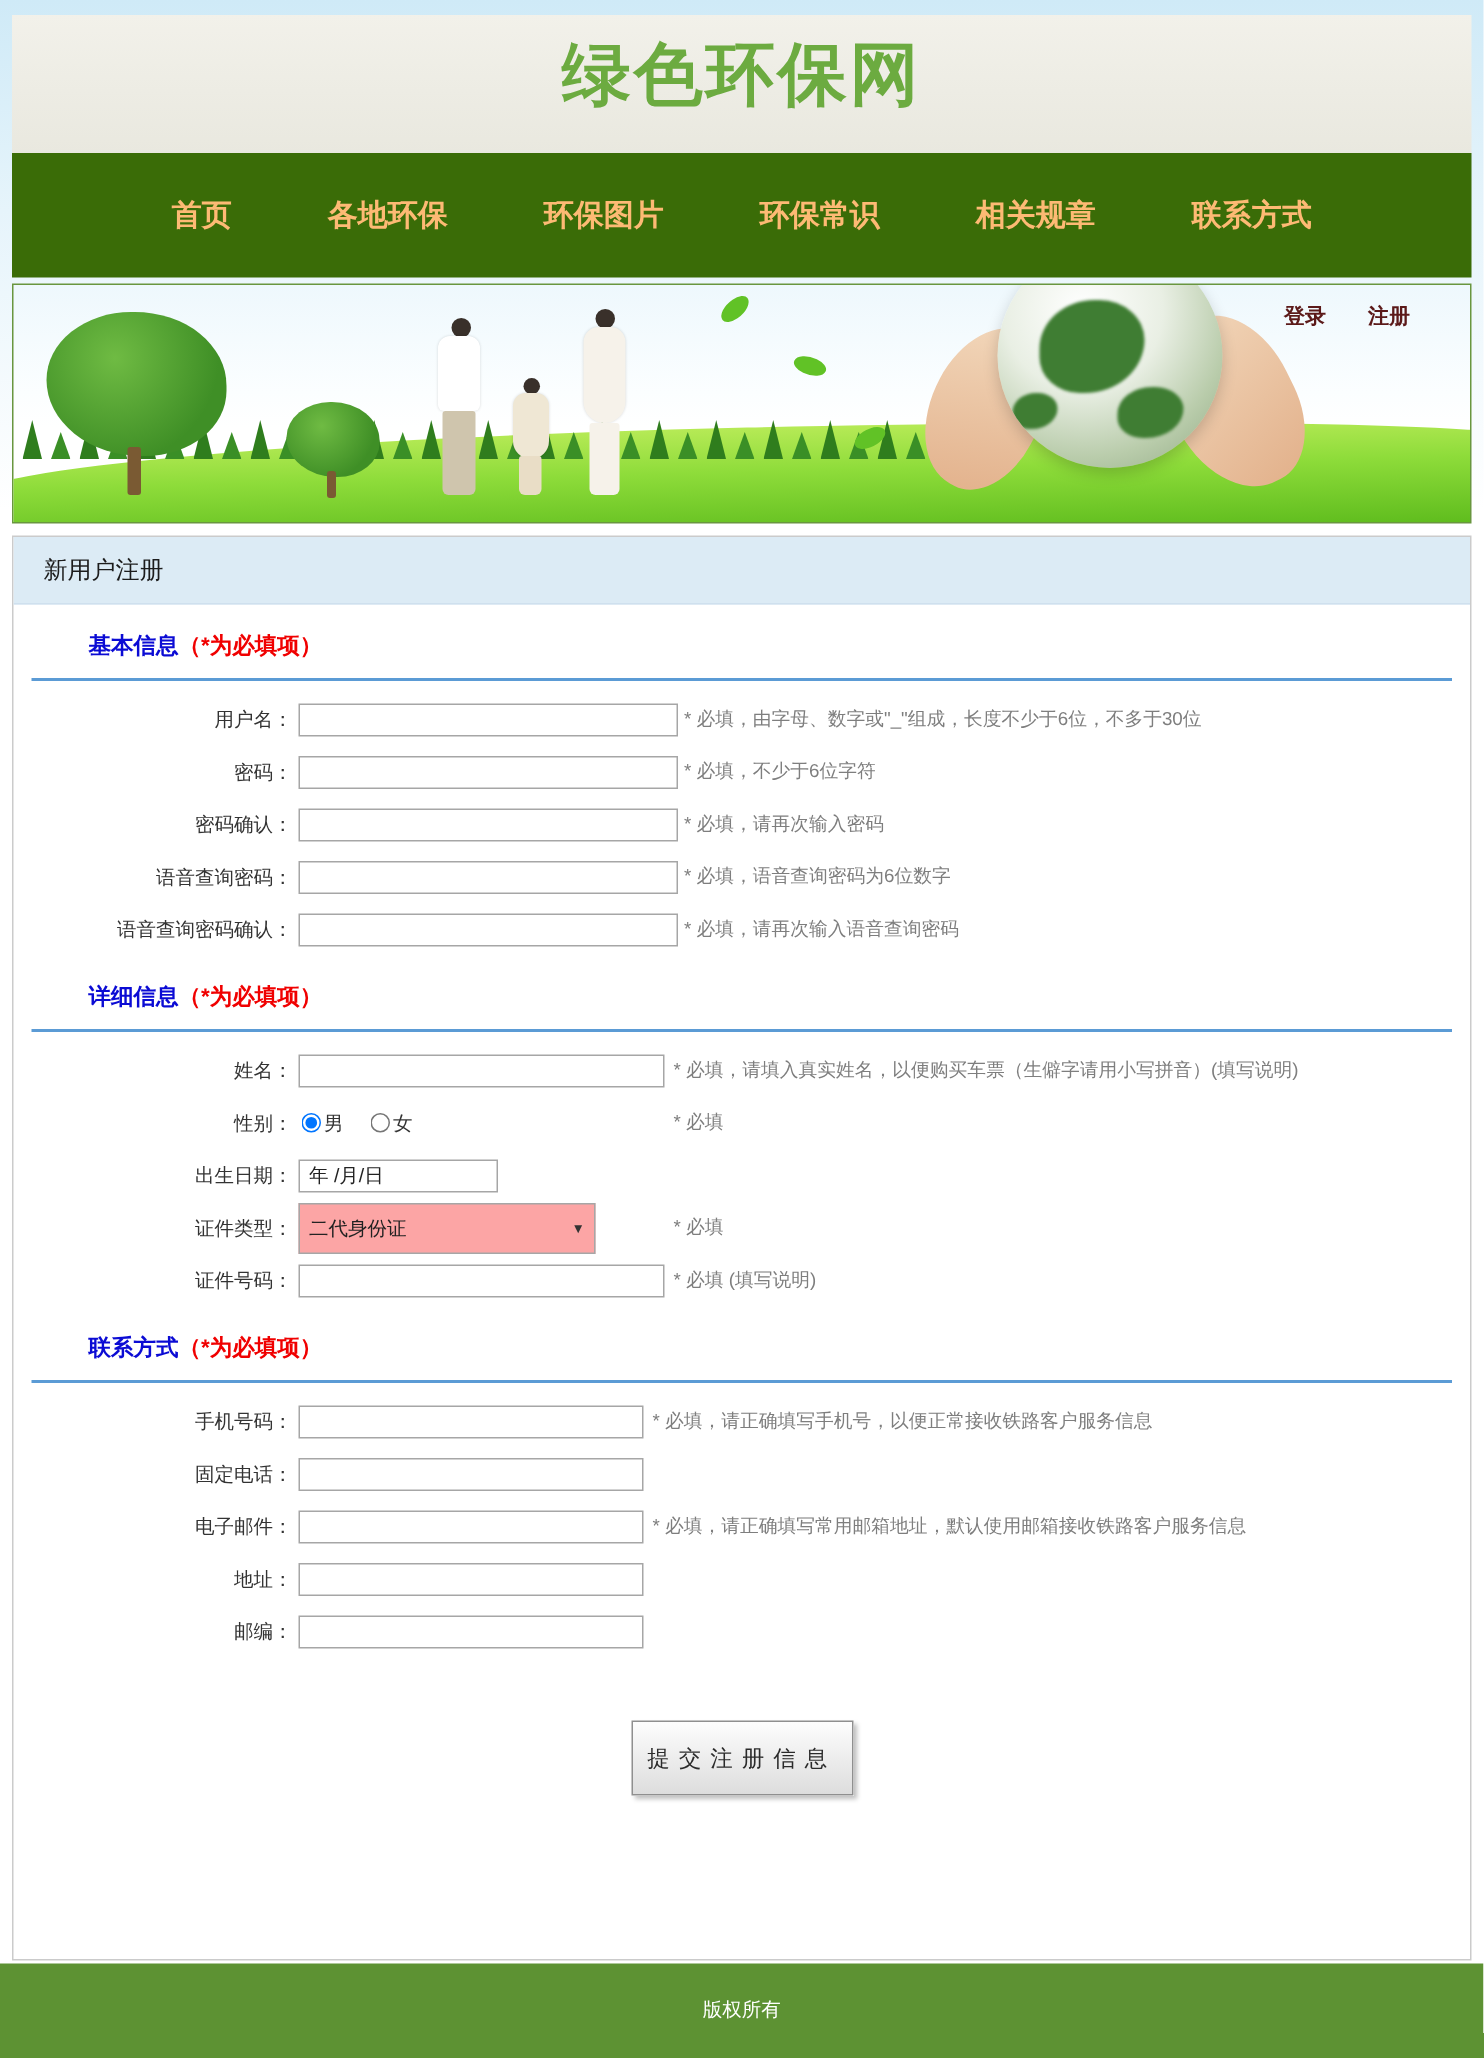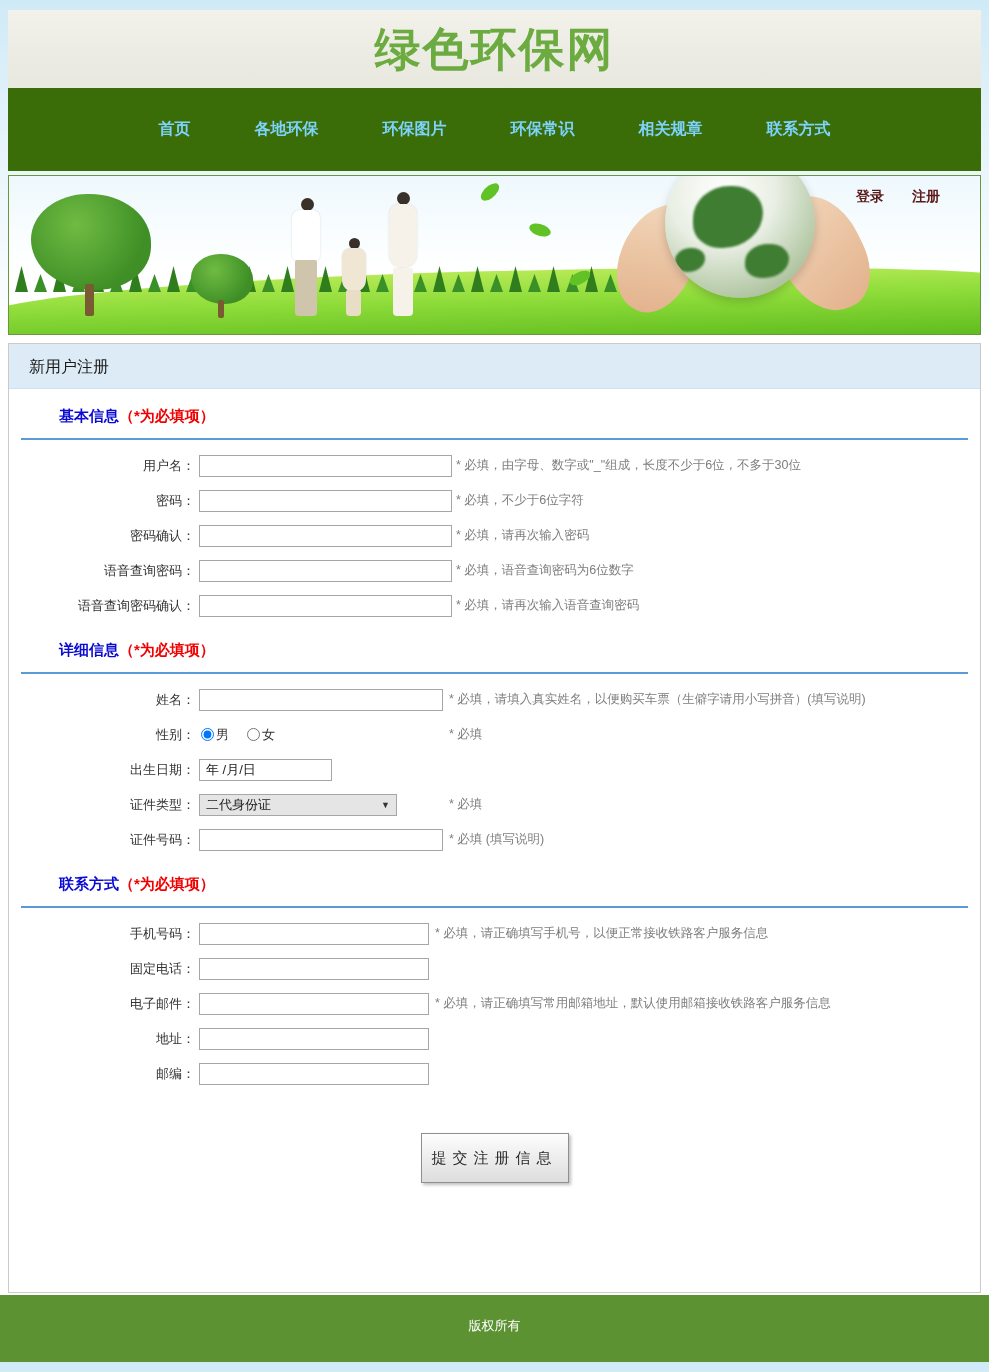--- a/index.html
+++ b/index.html
@@ -6,35 +6,35 @@
   html,body { width: 989px; }
   body {
     font-family: "Liberation Sans", "DejaVu Sans", sans-serif;
     background: linear-gradient(180deg, #cfeaf7 0px, #e6f4fb 140px, #ffffff 340px, #ffffff 100%);
     position: relative;
   }
   .col { width: 973px; margin: 0 auto; }
 
   
   .header {
-    margin-top: 10px; height: 78px;
+    margin-top: 10px; height: 92px;
     background: linear-gradient(180deg, #f2f1ea, #e9e8df);
     text-align: center;
   }
   .site-title {
     display: inline-block; line-height: 78px;
     font-size: 46px; font-weight: bold; color: #6cab40; letter-spacing: 2px;
   }
 
   
   .nav {
     height: 83px; background: #3a6c07;
     display: flex; align-items: center; justify-content: center; gap: 64px;
   }
-  .nav-item { color: #7dd3fc; font-size: 16px; font-weight: bold; cursor: pointer; white-space: nowrap; }
+  .nav-item { color: #fdba74; font-size: 20px; font-weight: bold; cursor: pointer; white-space: nowrap; }
 
   
   .banner {
     position: relative; height: 160px; margin-top: 4px;
     border: 1px solid #69963f; overflow: hidden;
     background: linear-gradient(180deg, #eef8fd 0%, #fbfeff 45%, #ffffff 60%);
   }
   .grass {
     position: absolute; left: -30px; bottom: -22px; width: 1040px; height: 85px;
     background: linear-gradient(180deg, #b6ea56 0%, #8edc3a 35%, #54b517 100%);
@@ -71,23 +71,23 @@
 
   .row { position: relative; height: 35px; display: flex; align-items: center; }
   .lbl { width: 186px; text-align: right; font-size: 13px; color: #333333; flex: 0 0 186px; }
   .txt { height: 22px; border: 1px solid #a6a6a6; margin-left: 4px; font-size: 13px; padding: 0 6px; color: #222; background: #fff; }
   .w253 { width: 253px; } .w244 { width: 244px; } .w133 { width: 133px; } .w230 { width: 230px; }
   .hint { position: absolute; font-size: 12.5px; color: #7e7e7e; white-space: nowrap; }
   .hint-a { left: 447px; } .hint-b { left: 440px; } .hint-c { left: 426px; }
   .radio-wrap { display: flex; align-items: center; margin-left: 6px; margin-right: 12px; font-size: 13px; color: #333; cursor: pointer; }
   .radio-wrap input { margin-right: 2px; }
   .fake-select {
-    width: 198px; height: 22px; border: 1px solid #a6a6a6; margin-left: 4px;
+    width: 198px; height: 34px; border: 1px solid #a6a6a6; margin-left: 4px;
     display: flex; align-items: center; justify-content: space-between;
-    font-size: 13px; color: #222; padding: 0 6px; cursor: pointer; background: #e5e5e5;
+    font-size: 13px; color: #222; padding: 0 6px; cursor: pointer; background: #fca5a5;
   }
   .fake-select .arrow { font-size: 9px; color: #333; }
 
   .submit-btn {
     display: block; width: 148px; height: 50px; margin: 42px auto 0 auto;
     background: linear-gradient(180deg, #fdfdfd, #dddddd);
     border: 1px solid #8f8f8f; box-shadow: 2px 2px 3px rgba(0,0,0,.25);
     font-size: 15px; color: #2b2b2b; letter-spacing: 6px; cursor: pointer;
     font-family: "Liberation Sans", "DejaVu Sans", sans-serif;
   }

